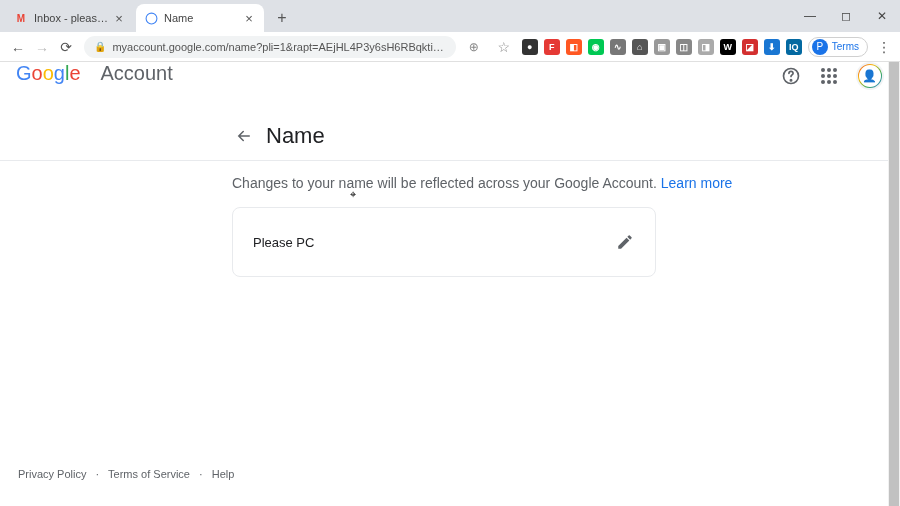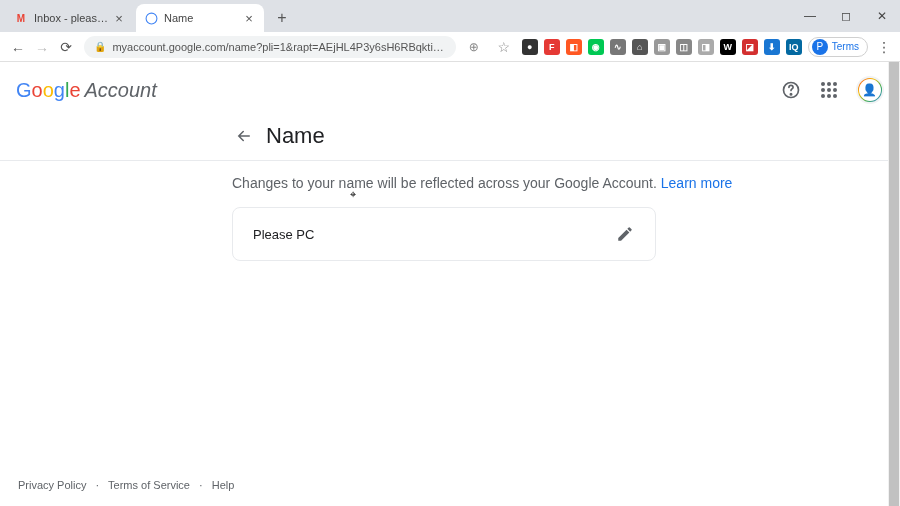--- a/index.html
+++ b/index.html
@@ -21,46 +21,46 @@
   .nav-btn.disabled { color:#bbb; }
   .url-field { flex:1; height:22px; background:#f1f3f4; border-radius:12px; display:flex; align-items:center; padding:0 10px; margin:0 6px; font-size:11px; color:#555; overflow:hidden; max-width:460px;}
   .url-lock { font-size:10px; margin-right:6px; color:#666;}
   .addr-right { display:flex; align-items:center; gap:6px; margin-left:auto;}
   .ext-icon { width:16px; height:16px; border-radius:3px; display:flex; align-items:center; justify-content:center; font-size:9px; font-weight:bold; color:#fff; cursor:pointer;}
   .paused-chip { display:flex; align-items:center; gap:4px; border:1px solid #d0d0d0; border-radius:12px; padding:1px 8px 1px 3px; font-size:10px; color:#1a73e8; cursor:pointer;}
   .paused-av { width:16px; height:16px; border-radius:50%; background:#1a73e8; color:#fff; font-size:10px; display:flex; align-items:center; justify-content:center;}
   .menu-dots { width:20px; text-align:center; color:#555; font-size:14px; cursor:pointer;}
   
   
-  .page-header { height:56px; display:flex; align-items:center; padding:0 16px; border-bottom:0; }
+  .page-header { height:56px; display:flex; align-items:flex-start; padding:0 16px; border-bottom:0; }
   .google-logo { font-size:20px; font-weight:500; }
   .g1{color:#4285F4}.g2{color:#EA4335}.g3{color:#FBBC05}.g4{color:#4285F4}.g5{color:#34A853}.g6{color:#EA4335}
-  .logo-account { font-size:20px; color:#5f6368; margin-left:4px;font-style:italic; }
+  .logo-account { font-size:20px; color:#5f6368; margin-left:20px; }
   .hdr-right { margin-left:auto; display:flex; align-items:center; gap:16px; }
   .hdr-icon { width:22px; height:22px; display:flex; align-items:center; justify-content:center; color:#5f6368; cursor:pointer;}
   .apps-grid { display:grid; grid-template-columns:repeat(3,4px); grid-template-rows:repeat(3,4px); gap:2px;}
   .apps-grid span{ width:4px; height:4px; background:#5f6368; border-radius:50%;}
   .avatar { width:28px; height:28px; border-radius:50%; background:linear-gradient(135deg,#ea4335,#fbbc05,#34a853,#4285f4); display:flex; align-items:center; justify-content:center; cursor:pointer; border:2px solid #f1f3f4;}
   .avatar-inner{ width:22px; height:22px; border-radius:50%; background:#fff; display:flex; align-items:center; justify-content:center; font-size:12px;}
   
   
   .main { padding:0; }
   .title-row { display:flex; align-items:center; padding:0 0 0 230px; margin-top:4px; margin-bottom:10px;}
   .back-arrow { width:28px; height:28px; display:flex; align-items:center; justify-content:center; color:#5f6368; cursor:pointer; font-size:18px; margin-right:8px;}
   .title-text { font-size:22px; color:#202124; }
   .divider { height:1px; background:#e8eaed; width:100%; }
   .desc-row { padding:14px 0 0 232px; font-size:14px; color:#5f6368;}
   .desc-row a { color:#1a73e8; text-decoration:none; cursor:pointer;}
-  .card { margin:16px 0 0 232px; width:424px; border:1px solid #e8eaed; border-radius:8px; padding:16px 20px; display:flex; align-items:center; justify-content:space-between;}
+  .card { margin:16px 0 0 232px; width:424px; border:1px solid #e8eaed; border-radius:8px; padding:24px 20px; display:flex; align-items:center; justify-content:space-between;}
   .card-name { font-size:13px; color:#202124;}
   .edit-icon { width:20px; height:20px; color:#5f6368; cursor:pointer; display:flex; align-items:center; justify-content:center;}
   
   .cursor { position:absolute; left:350px; top:188px; font-size:11px; color:#000; pointer-events:none;}
   
-  .footer { position:absolute; bottom:15px; left:18px; font-size:11px; color:#5f6368;}
+  .footer { position:absolute; bottom:26px; left:18px; font-size:11px; color:#5f6368;}
   .footer a { color:#5f6368; text-decoration:none; cursor:pointer;}
   .footer .sep { margin:0 6px;}
   
   .scrollbar { position:absolute; right:0; top:62px; bottom:0; width:12px; background:#f1f1f1;}
   .scrollbar-thumb{ position:absolute; left:1px; right:1px; top:0; height:100%; background:#c1c1c1; border-radius:0;}
 </style>
 </head>
 <body>
 
 <div class="browser-top">

